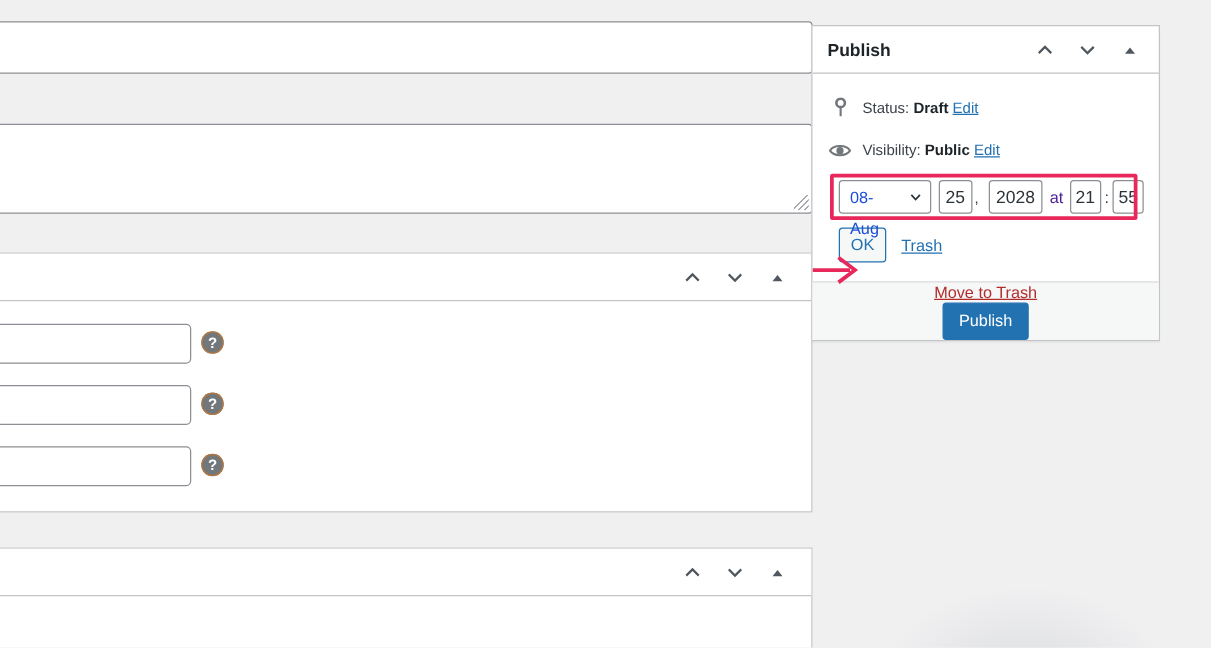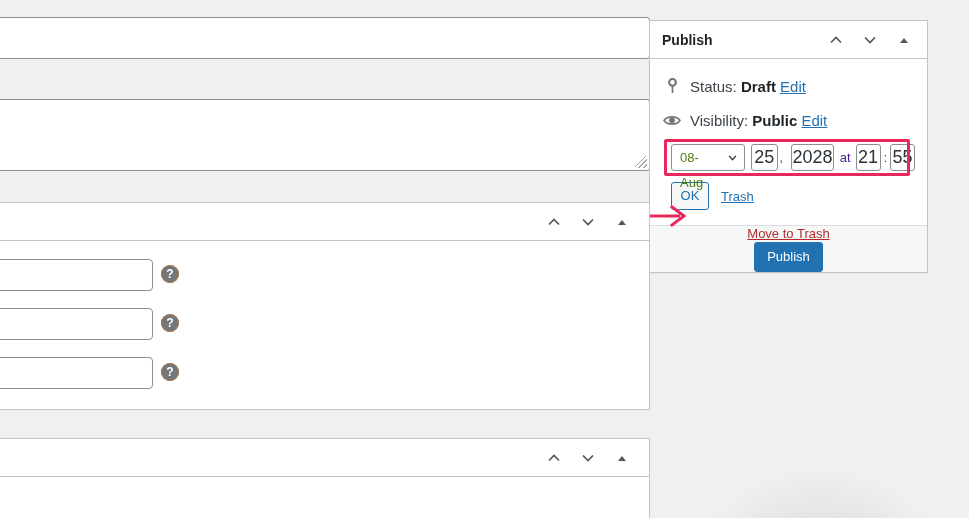--- a/index.html
+++ b/index.html
@@ -127,21 +127,21 @@
     color: #1d2327;
   }
   #publish-header .mb-handles { right: 10px; }
 
   #publish-inner { padding: 10px 12px 10px 12px; }
 
   .pub-row {
     display: flex;
     align-items: center;
     height: 34px;
-    font-size: 15px;
+    font-size: 12px;
     color: #3c434a;
   }
   .pub-icon {
     width: 20px; height: 20px;
     margin-right: 8px;
     flex: 0 0 20px;
     display: flex; align-items: center; justify-content: center;
     color: #72777c;
   }
   .pub-icon svg { display: block; }
@@ -173,37 +173,37 @@
     gap: 0;
   }
   .sel-month {
     position: relative;
     height: 27px;
     min-width: 66px;
     padding: 0 24px 0 8px;
     border: 1px solid #8c8f94;
     border-radius: 3px;
     background: #fff;
-    color: #4d7c0f;
+    color: #1d4ed8;
     font-size: 13px;
     line-height: 25px;
     cursor: pointer;
   }
   .sel-month .caret {
     position: absolute;
     right: 7px; top: 10px;
     width: 9px; height: 6px;
   }
   .num-input {
     height: 27px;
     border: 1px solid #8c8f94;
     border-radius: 3px;
     background: #fff;
     color: #2c3338;
-    font-size: 18px;
+    font-size: 14px;
     line-height: 25px;
     text-align: center;
     cursor: text;
   }
   .w-day  { width: 28px; margin-left: 6px; }
   .w-year { width: 45px; margin-left: 6px; }
   .w-time { width: 26px; }
   .sep { padding: 0 2px; color: #3c434a; font-size: 12px; }
   .sep-at { padding: 0 5px 0 6px; color: #4c1d95; font-size: 13px; }
   .sep-colon { padding: 0 3px; color: #3c434a; font-size: 13px; }

